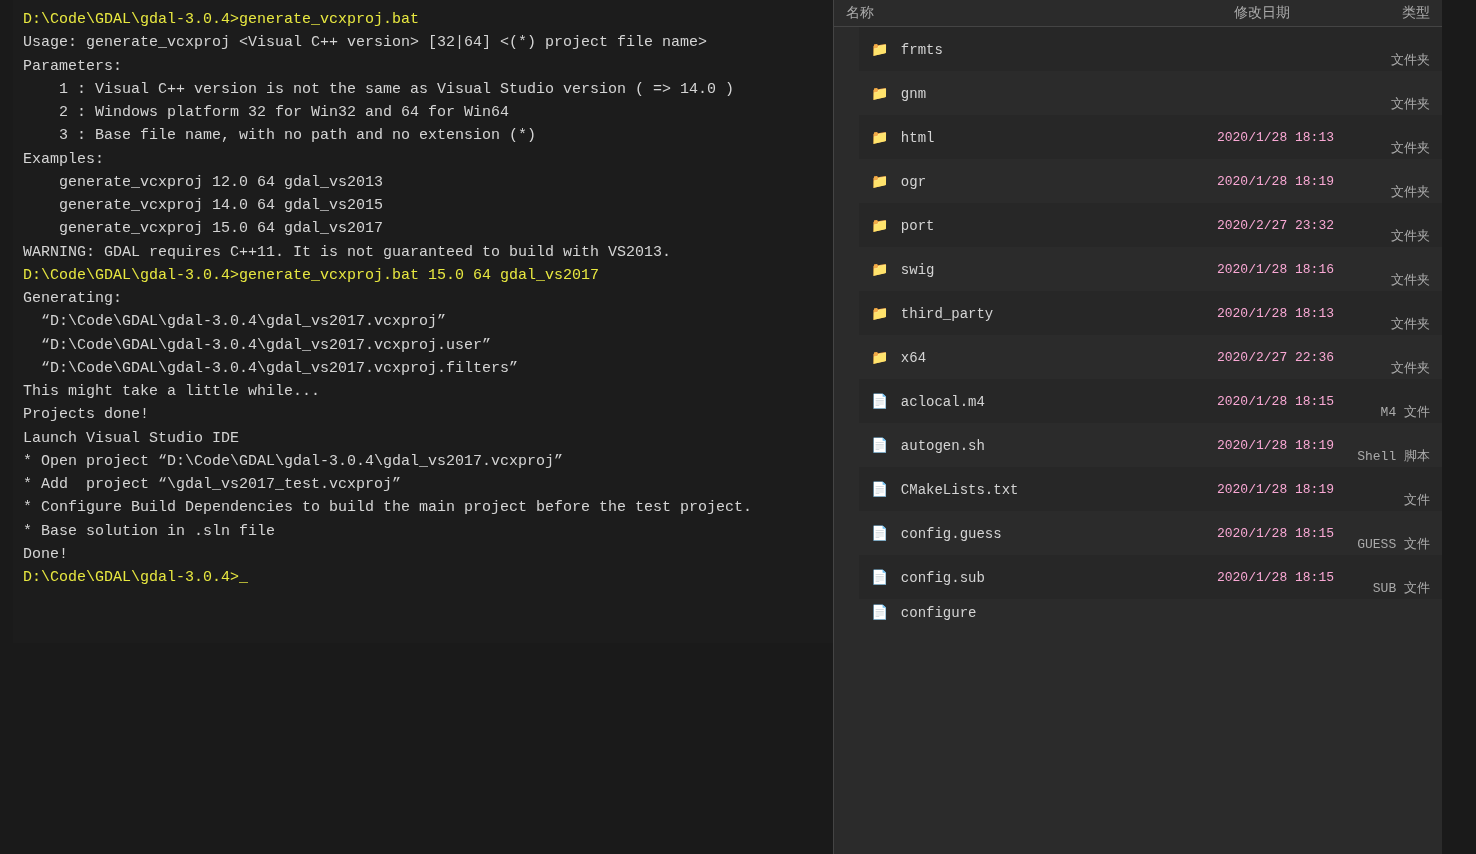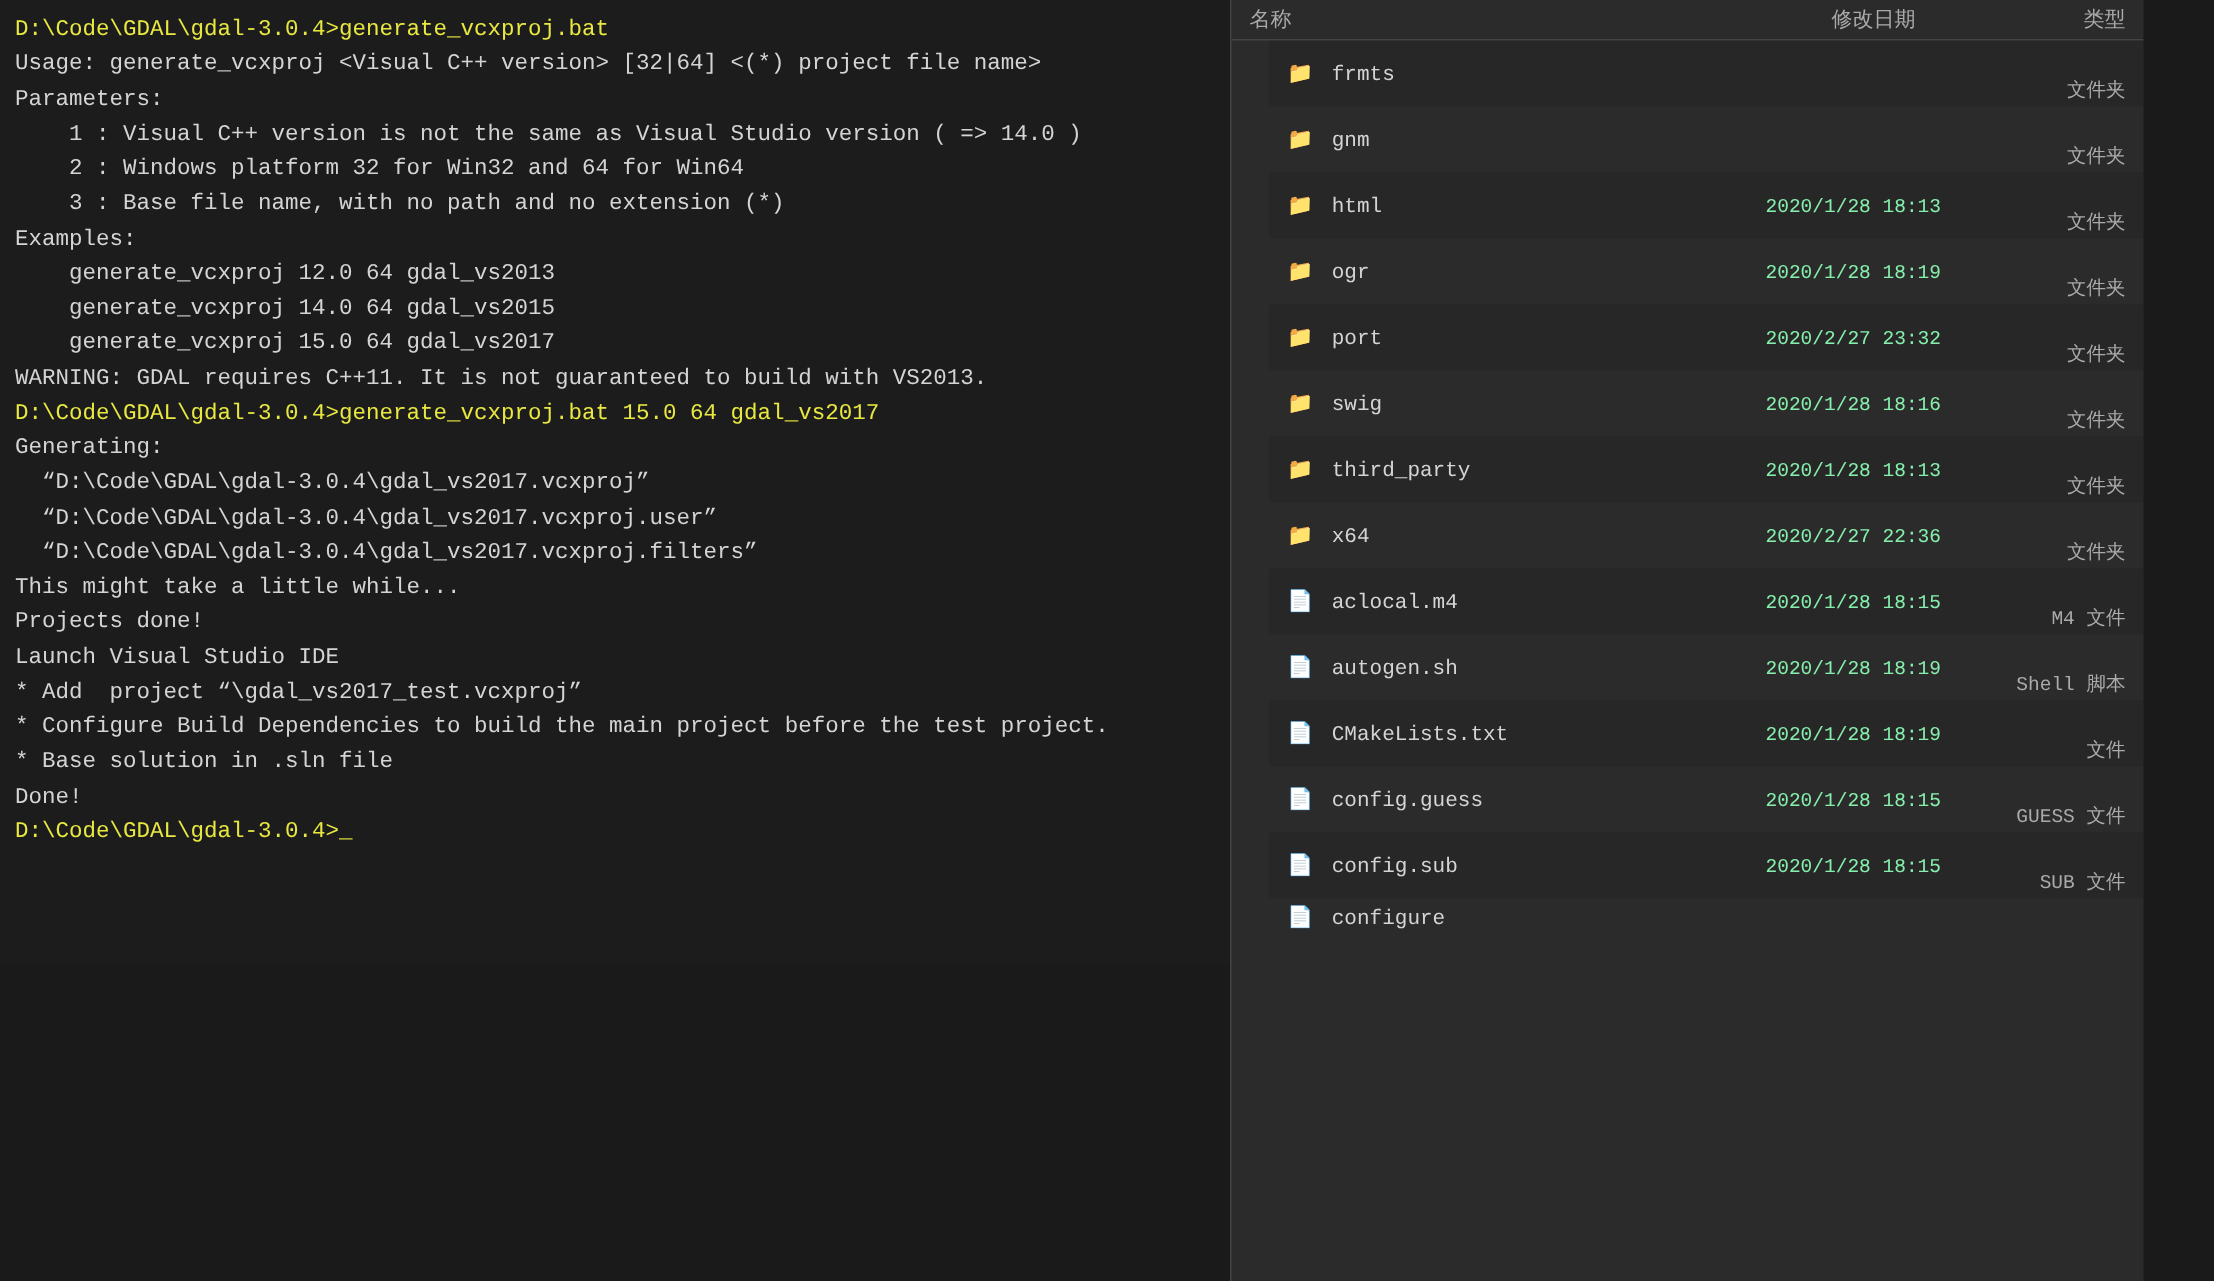--- a/index.html
+++ b/index.html
@@ -15,20 +15,21 @@
     }
 
     
     .terminal-panel {
       width: 820px;
       height: 643px;
       background: #1c1c1c;
       padding: 8px 10px;
       overflow: hidden;
       flex-shrink: 0;
+      margin-left: 13px;
     }
 
     .terminal-line {
       white-space: pre;
       line-height: 1.55;
       color: #d4d4d4;
       font-size: 15px;
     }
 
     .terminal-line.yellow { color: #e8e840; }
@@ -71,23 +72,23 @@
     .explorer-row:nth-child(even) {
       background: #2b2b2b;
     }
 
     .explorer-row .name {
       color: #d4d4d4;
       font-size: 14px;
     }
 
     .explorer-row .date {
-      color: #86efac;
+      color: #f9a8d4;
       font-size: 13px;
-      text-align: left;
+      text-align: right;
       padding-right: 16px;
     }
 
     .explorer-row .type {
       color: #aaaaaa;
       font-size: 13px;
       text-align: right;
       margin-top: 22px;
     }
 
@@ -124,20 +125,21 @@
     <div class="terminal-line">    generate_vcxproj 15.0 64 gdal_vs2017</div>
     <div class="terminal-line">WARNING: GDAL requires C++11. It is not guaranteed to build with VS2013.</div>
     <div class="terminal-line yellow">D:\Code\GDAL\gdal-3.0.4&gt;generate_vcxproj.bat 15.0 64 gdal_vs2017</div>
     <div class="terminal-line">Generating:</div>
     <div class="terminal-line">  “D:\Code\GDAL\gdal-3.0.4\gdal_vs2017.vcxproj”</div>
     <div class="terminal-line">  “D:\Code\GDAL\gdal-3.0.4\gdal_vs2017.vcxproj.user”</div>
     <div class="terminal-line">  “D:\Code\GDAL\gdal-3.0.4\gdal_vs2017.vcxproj.filters”</div>
     <div class="terminal-line">This might take a little while...</div>
     <div class="terminal-line">Projects done!</div>
     <div class="terminal-line">Launch Visual Studio IDE</div>
+    <div class="terminal-line">* Open project “D:\Code\GDAL\gdal-3.0.4\gdal_vs2017.vcxproj”</div>
     <div class="terminal-line">* Add  project “\gdal_vs2017_test.vcxproj”</div>
     <div class="terminal-line">* Configure Build Dependencies to build the main project before the test project.</div>
     <div class="terminal-line">* Base solution in .sln file</div>
     <div class="terminal-line">Done!</div>
     <div class="terminal-line yellow">D:\Code\GDAL\gdal-3.0.4&gt;_</div>
   </div>
 
 <div class="explorer-panel">
   <div class="explorer-header">
     <span>名称</span>

